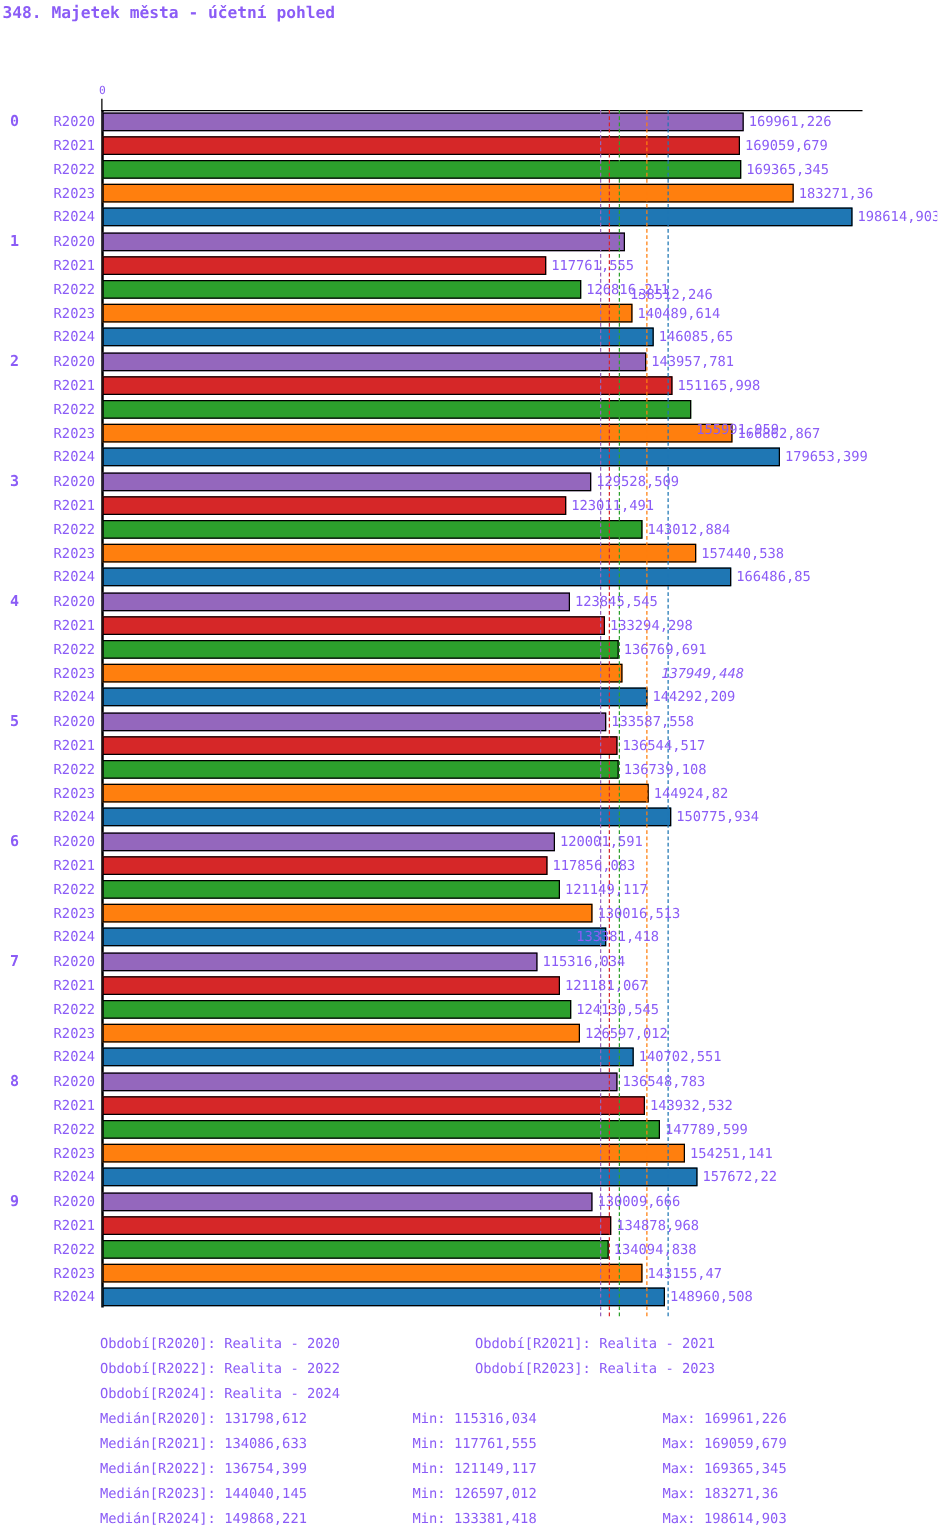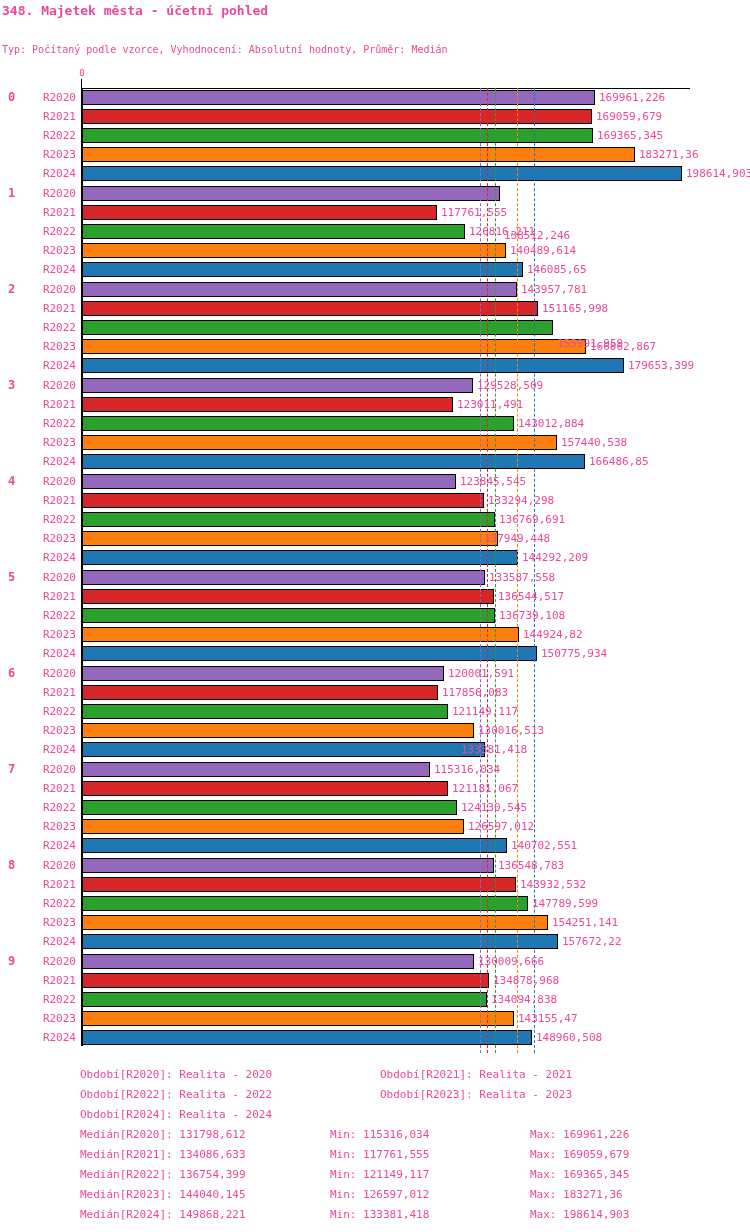--- a/index.html
+++ b/index.html
@@ -3,21 +3,21 @@
 <meta charset="utf-8">
 <style>
   * { margin: 0; padding: 0; box-sizing: border-box; }
   html, body { background: #ffffff; }
   .page {
     position: relative;
     width: 750px;
     height: 1232px;
     background: #ffffff;
     font-family: "DejaVu Sans Mono", monospace;
-    color: #ec4899;
+    color: #8b5cf6;
     overflow: hidden;
   }
   .title1 { position: absolute; left: 2px; top: 3px;  font-size: 13px; font-weight: bold; white-space: pre; }
   .title2 { position: absolute; left: 2px; top: 23px; font-size: 13px; font-weight: bold; white-space: pre; }
   .meta   { position: absolute; left: 2px; top: 44px; font-size: 10px; white-space: pre; }
 
   .zero-label { position: absolute; left: 74px; top: 68px; width: 16px; text-align: center; font-size: 9px; }
   .zero-tick  { position: absolute; left: 81px; top: 79px; width: 1px; height: 9px; background: #000; }
   .axis-top   { position: absolute; left: 81px; top: 88px; width: 609px; height: 1px; background: #000; }
   .axis-left  { position: absolute; left: 81px; top: 88px; width: 2px; height: 958px; background: #000; }
@@ -48,21 +48,20 @@
 
   .legend-item { position: absolute; font-size: 11px; white-space: pre; }
   .stat-item   { position: absolute; font-size: 11px; white-space: pre; }
 </style>
 </head>
 <body>
 
 <div class="page">
 
   <div class="title1">348. Majetek města - účetní pohled</div>
-  <div class="meta">Typ: Počítaný podle vzorce, Vyhodnocení: Absolutní hodnoty, Průměr: Medián</div>
 
   <div>
     <div class="zero-label">0</div>
     <div class="zero-tick"></div>
     <div class="axis-top"></div>
     <div class="axis-left"></div>
     <div id="bars-container">
         <div class="group-label" style="top: 90px;">0</div>
         <div class="year-label" style="top: 90px;">R2020</div>
         <div class="bar" style="left: 82px; top: 90px; width: 513px; background: rgb(148, 103, 189);"></div>
@@ -132,21 +131,21 @@
         <div class="bar" style="left: 82px; top: 474px; width: 374px; background: rgb(148, 103, 189);"></div>
         <div class="value-label" style="left: 460px; top: 474px;">123845,545</div>
         <div class="year-label" style="top: 493px;">R2021</div>
         <div class="bar" style="left: 82px; top: 493px; width: 402px; background: rgb(214, 39, 40);"></div>
         <div class="value-label" style="left: 488px; top: 493px;">133294,298</div>
         <div class="year-label" style="top: 512px;">R2022</div>
         <div class="bar" style="left: 82px; top: 512px; width: 413px; background: rgb(44, 160, 44);"></div>
         <div class="value-label" style="left: 499px; top: 512px;">136769,691</div>
         <div class="year-label" style="top: 531px;">R2023</div>
         <div class="bar" style="left: 82px; top: 531px; width: 416px; background: rgb(255, 127, 14);"></div>
-        <div class="value-label" style="left: 484px; top: 531px;">137949,448</div>
+        <div class="value-label" style="left: 529px; top: 531px; font-style: italic;">137949,448</div>
         <div class="year-label" style="top: 550px;">R2024</div>
         <div class="bar" style="left: 82px; top: 550px; width: 436px; background: rgb(31, 119, 180);"></div>
         <div class="value-label" style="left: 522px; top: 550px;">144292,209</div>
         <div class="group-label" style="top: 570px;">5</div>
         <div class="year-label" style="top: 570px;">R2020</div>
         <div class="bar" style="left: 82px; top: 570px; width: 403px; background: rgb(148, 103, 189);"></div>
         <div class="value-label" style="left: 489px; top: 570px; text-align: center;">133587,558</div>
         <div class="year-label" style="top: 589px;">R2021</div>
         <div class="bar" style="left: 82px; top: 589px; width: 412px; background: rgb(214, 39, 40);"></div>
         <div class="value-label" style="left: 498px; top: 589px;">136544,517</div>

